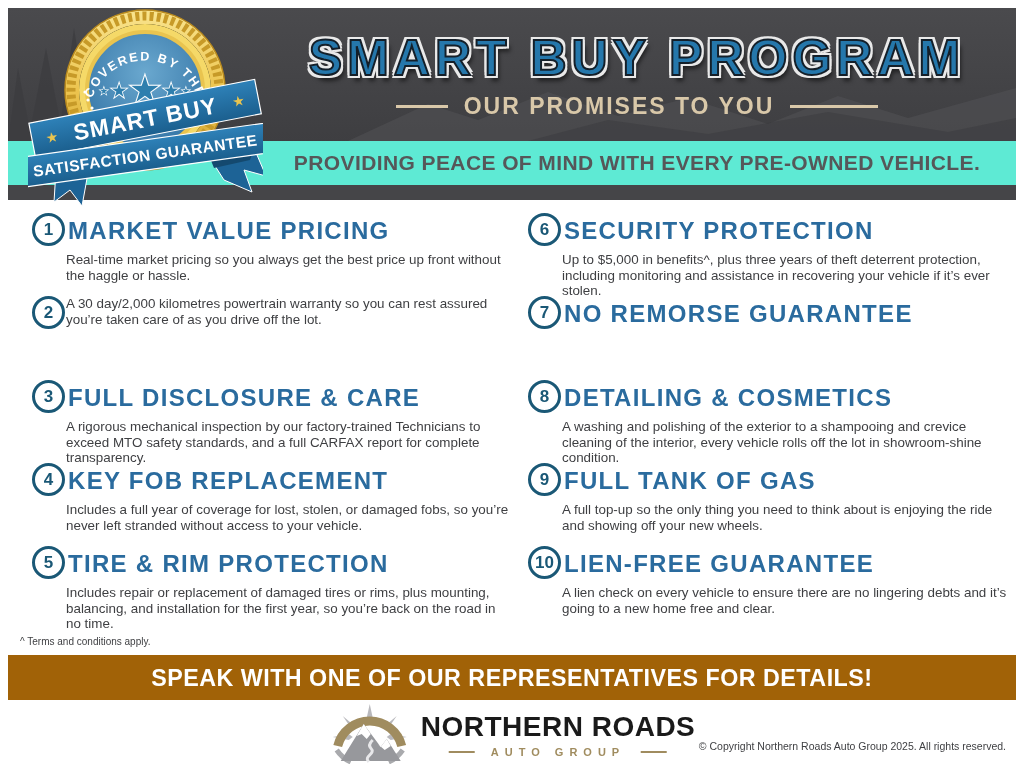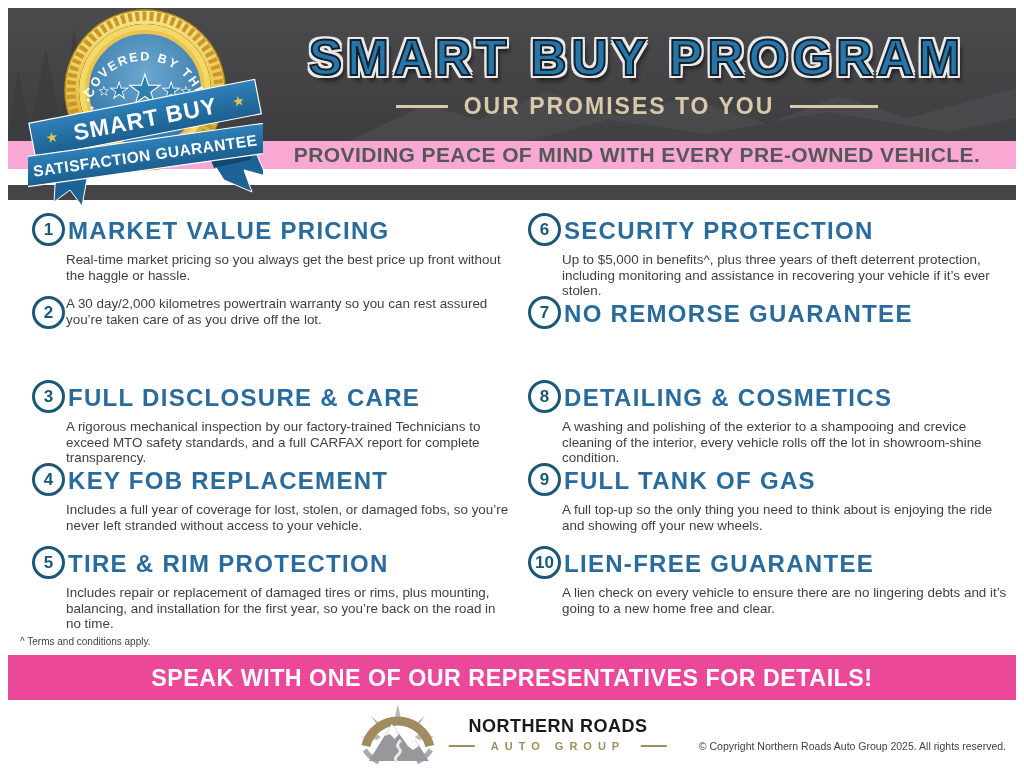--- a/index.html
+++ b/index.html
@@ -15,21 +15,21 @@
   .main-title { font-size:50px; font-weight:bold; letter-spacing:5px; color:var(--title-blue);
                 -webkit-text-stroke:2px #141f29; white-space:nowrap;
                 text-shadow:-3px -3px 0 #e9e9e9, 3px -3px 0 #e9e9e9, -3px 3px 0 #e9e9e9, 3px 3px 0 #e9e9e9,
                             0 -3px 0 #e9e9e9, 0 3px 0 #e9e9e9, -3px 0 0 #e9e9e9, 3px 0 0 #e9e9e9,
                             4px 6px 4px rgba(0,0,0,.55); }
   .subtitle-row { display:flex; align-items:center; gap:16px; }
   .subtitle-dash { height:3px; background:var(--tan); }
   .subtitle-dash.left { width:52px; } .subtitle-dash.right { width:88px; }
   .subtitle { font-size:23px; font-weight:bold; letter-spacing:2px; color:var(--tan); white-space:nowrap; }
 
-  .tagline-band { position:absolute; left:8px; top:141px; right:8px; height:28px; background:#f9a8d4;
+  .tagline-band { position:absolute; left:8px; top:141px; right:8px; height:44px; background:#5eead4;
                   display:flex; align-items:center; justify-content:center; padding-left:250px; }
   .tagline { font-size:21px; font-weight:bold; letter-spacing:.4px; color:#565759; white-space:nowrap; }
   .header-strip { position:absolute; left:8px; top:185px; right:8px; height:15px; background:#454548; }
 
   .badge { position:absolute; left:28px; top:2px; width:235px; height:212px; z-index:5; }
 
   
   .promises-grid { position:absolute; left:32px; top:213px; width:978px;
                    display:grid; grid-auto-flow:column;
                    grid-template-rows:83px 84px 83px 83px 95px;
@@ -38,31 +38,31 @@
   .num-circle { position:absolute; left:0; top:0; width:33px; height:33px; border:3px solid var(--circle-blue);
                 border-radius:50%; display:flex; align-items:center; justify-content:center;
                 font-weight:bold; font-size:17px; color:var(--circle-blue); background:#fff; }
   .promise-title { margin:4px 0 7px 2px; font-size:24px; letter-spacing:1.3px; font-weight:bold;
                    color:var(--heading-blue); white-space:nowrap; }
   .promise-body { font-size:13.4px; line-height:1.16; color:#3e3f42; max-width:452px; }
 
   .footnote { position:absolute; left:20px; top:636px; font-size:10px; color:#3e3f42; }
 
   
-  .cta-bar { position:absolute; left:8px; top:655px; right:8px; height:45px; background:#ec4899;
+  .cta-bar { position:absolute; left:8px; top:655px; right:8px; height:45px; background:#a16207;
              display:flex; align-items:center; justify-content:center; }
   .cta-text { color:#ffffff; font-size:24px; font-weight:bold; letter-spacing:.5px; white-space:nowrap;
               transform:scaleX(.97); }
 
   
   .footer { position:absolute; left:8px; top:700px; right:8px; height:60px; background:#fff; }
   .logo-wrap { position:absolute; left:50%; top:4px; transform:translateX(-50%);
                display:flex; align-items:center; gap:10px; }
   .logo-text { display:flex; flex-direction:column; align-items:center; }
-  .logo-line1 { font-size:18px; font-weight:bold; letter-spacing:.5px; color:#1a1a1a; white-space:nowrap; }
+  .logo-line1 { font-size:28px; font-weight:bold; letter-spacing:.5px; color:#1a1a1a; white-space:nowrap; }
   .logo-line2-row { display:flex; align-items:center; gap:16px; margin-top:3px; }
   .logo-line2-row .dash { width:26px; height:2px; background:var(--logo-tan); }
   .logo-line2 { font-size:11px; font-weight:bold; letter-spacing:6px; color:var(--logo-tan); white-space:nowrap; }
   .copyright { position:absolute; right:10px; bottom:8px; font-size:10.5px; color:#3e3f42; }
 </style>
 </head>
 <body>
 
 <div class="page">
 

